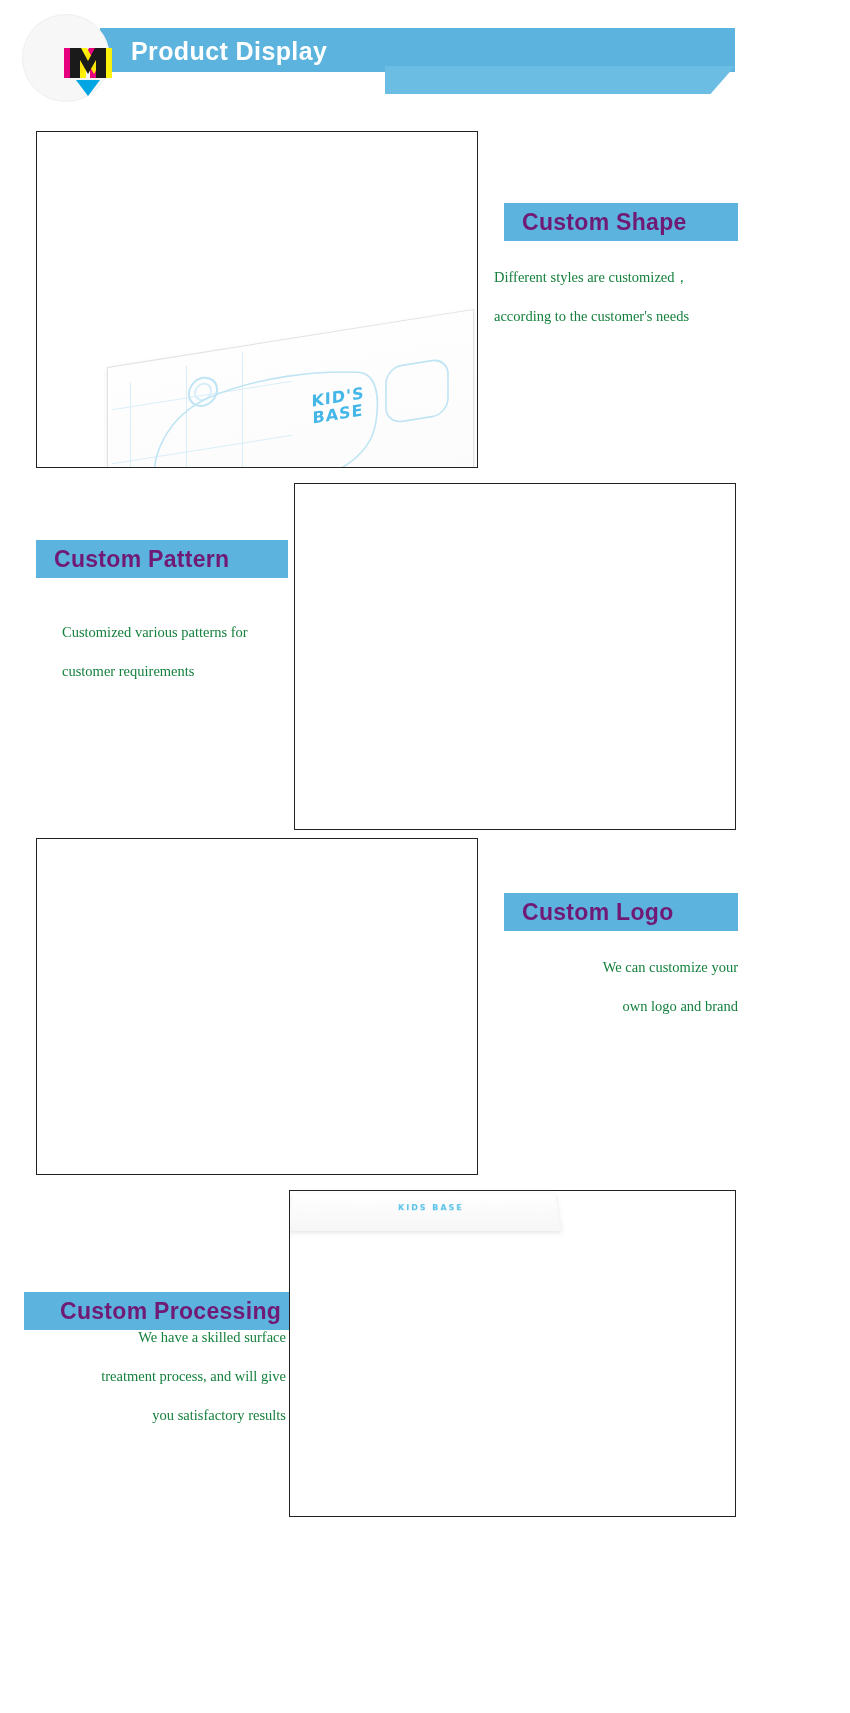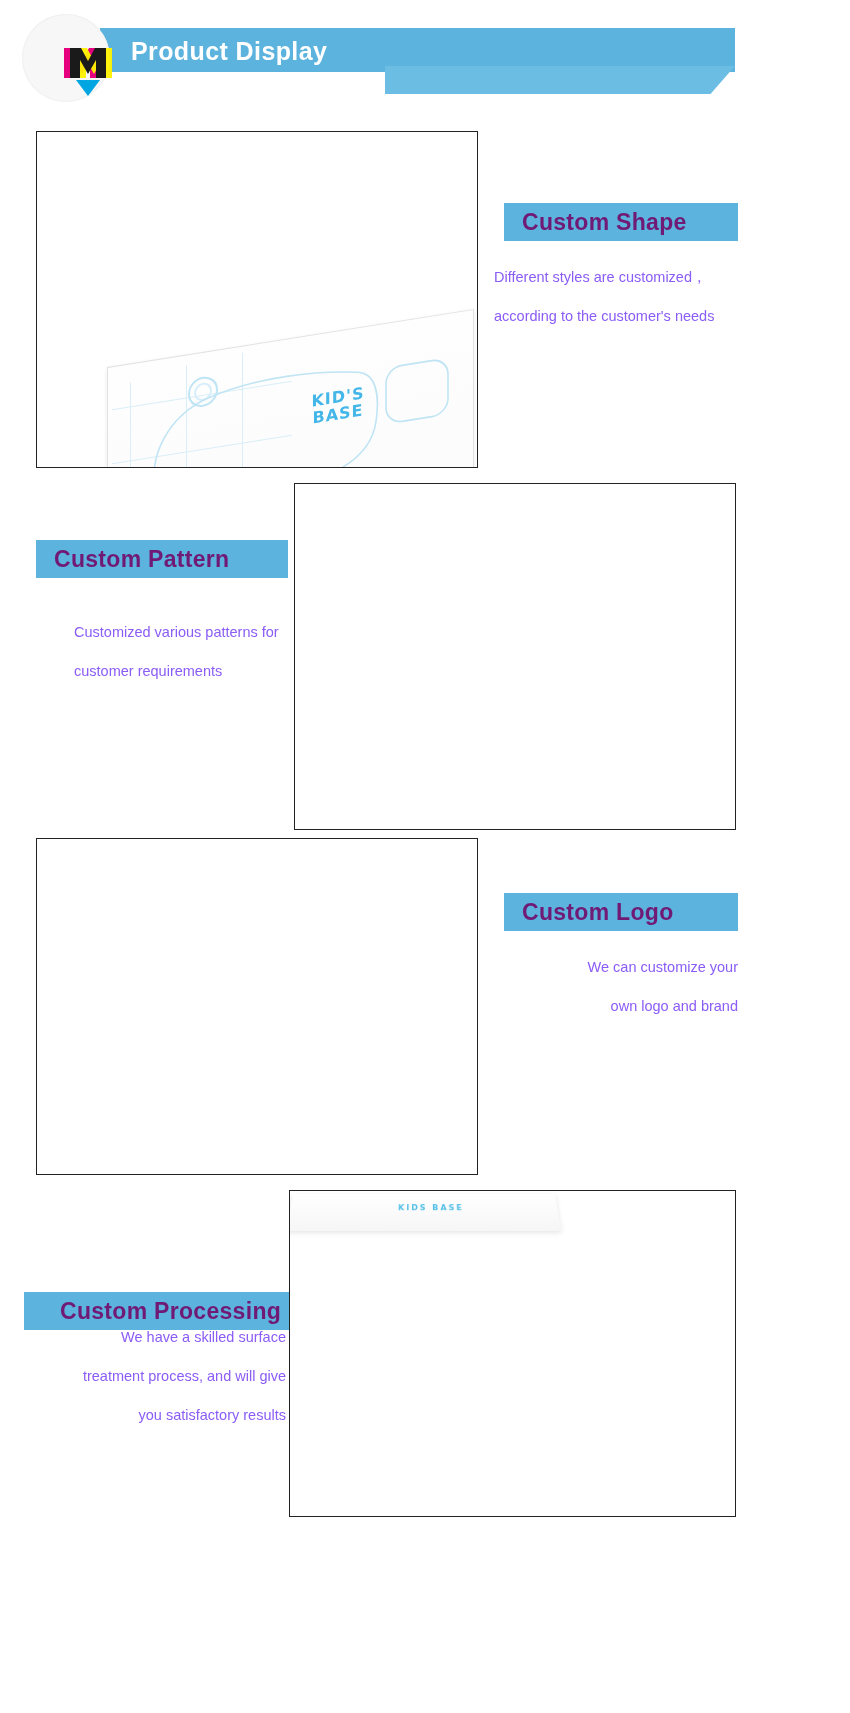--- a/index.html
+++ b/index.html
@@ -83,24 +83,25 @@
     font-size: 23px;
     font-weight: bold;
     display: flex;
     align-items: center;
     padding-left: 18px;
     box-sizing: border-box;
     letter-spacing: 0.3px;
   }
   .cap-text {
     position: absolute;
-    color: #8b5cf6;
+    color: #15803d;
     font-size: 14.5px;
     line-height: 39px;
     white-space: pre-line;
+    font-family: Liberation Serif, serif;
   }
   .cap-text.center { text-align: right; }
 
   
   .scene { position: absolute; inset: 0; }
 
   .box-top {
     position: absolute;
     background: #ffffff;
     border: 1px solid #e2e2e2;
@@ -196,21 +197,21 @@
     </div>
 
   </div>
 </div>
 
 <div class="cap-title" style="left:504px; top:203px; width:234px; height:38px;">Custom Shape</div>
 <div class="cap-text" style="left:494px; top:258px; width:270px;">Different styles are customized，
 according to the customer's needs</div>
 
 <div class="cap-title" style="left:36px; top:540px; width:252px; height:38px;">Custom Pattern</div>
-<div class="cap-text" style="left:74px; top:613px; width:260px;">Customized various patterns for
+<div class="cap-text" style="left:62px; top:613px; width:260px;">Customized various patterns for
 customer requirements</div>
 
 <div class="photo-frame" style="left:294px; top:483px; width:440px; height:345px;">
   <div class="scene">
     
 
     
     
     
 

